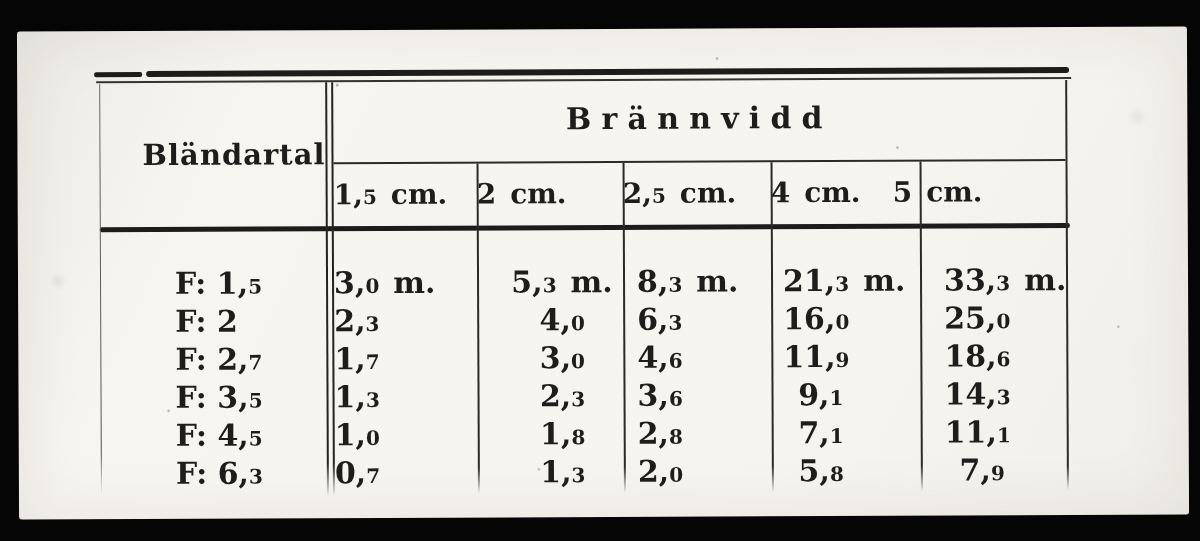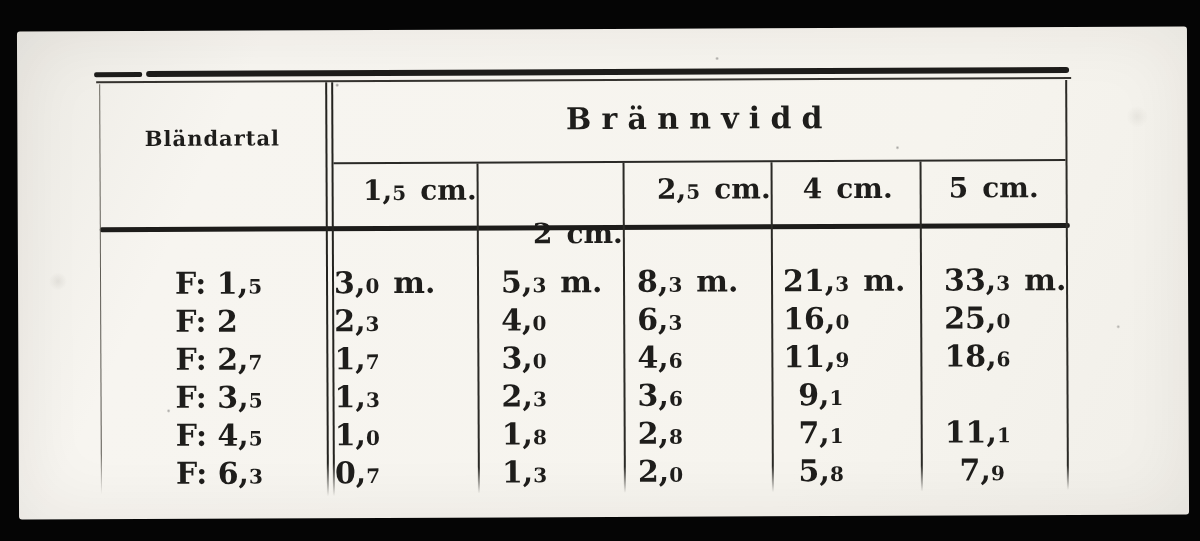--- a/index.html
+++ b/index.html
@@ -46,48 +46,48 @@
   .v-dbl-2{left:314px; top:52px; width:2px; height:414px;
           background:linear-gradient(#24231f 92%,transparent 100%);}
   .v-c1{left:459px;} .v-c2{left:605px;} .v-c3{left:753px;} .v-c4{left:902px;}
   .v-col{top:134px; width:2px; height:330px;
          background:linear-gradient(#2b2a26 92%,transparent 100%);}
   .v-right{left:1048px; top:53px; width:2px; height:410px;
          background:linear-gradient(#2b2a26 94%,transparent 100%);}
   
   .ink{color:#1e1d1b;}
   .row-header-title{
-    position:absolute; left:82px; top:88px; width:226px; height:40px;
-    line-height:40px; text-align:center;
-    font-size:21px; font-weight:700; letter-spacing:1px;
+    position:absolute; left:82px; top:104px; width:226px; height:40px;
+    line-height:40px; text-align:right;
+    font-size:29px; font-weight:700; letter-spacing:1px;
   }
   .group-header-title{
     position:absolute; left:316px; top:70px; width:732px; height:40px;
     line-height:40px; text-align:center;
     font-size:30px; font-weight:700; letter-spacing:0.34em;
   }
   .subheader-row{
     position:absolute; left:316px; top:145px; width:732px; height:40px;
     display:flex;
   }
   .subheader-cell{
-    height:40px; line-height:32px; text-align:right;
+    height:40px; line-height:40px; text-align:left;
     font-size:28px; font-weight:700;
   }
-  .sh1{width:143px;} .sh2{width:146px;margin-top:44px;} .sh3{width:148px;} .sh4{width:122px;} .sh5{width:146px;}
+  .sh1{width:143px;} .sh2{width:146px;} .sh3{width:148px;} .sh4{width:122px;} .sh5{width:146px;}
   .data-rows{
     position:absolute; left:82px; top:234px; width:966px;
   }
   .data-row{display:flex; height:38px; line-height:38px;}
   .cell{
     font-size:30px; font-weight:700; box-sizing:border-box; white-space:nowrap;
   }
   .c0{width:234px; padding-left:75px;}
   .c1{width:143px; }
-  .c2{width:146px; padding-left:24px;}
+  .c2{width:146px; padding-left:24px;text-align:center;}
   .c3{width:148px; padding-left:14px;}
   .c4{width:149px; padding-left:12px;}
   .c5{width:146px; padding-left:24px;}
   .c4 .num,.c5 .num{display:inline-block; min-width:46px; text-align:right;}
   .dec{font-size:20px;}
   .suf{margin-left:14px;}
 </style>
 </head>
 <body>
 
@@ -147,20 +147,21 @@
       <div class="cell c4 ink"><span class="num">11,</span><span class="dec">9</span></div>
       <div class="cell c5 ink"><span class="num">18,</span><span class="dec">6</span></div>
     </div>
 
     <div class="data-row">
       <div class="cell c0 ink"><span class="num">F: 3,</span><span class="dec">5</span></div>
       <div class="cell c1 ink"><span class="num">1,</span><span class="dec">3</span></div>
       <div class="cell c2 ink"><span class="num">2,</span><span class="dec">3</span></div>
       <div class="cell c3 ink"><span class="num">3,</span><span class="dec">6</span></div>
       <div class="cell c4 ink"><span class="num">9,</span><span class="dec">1</span></div>
+      <div class="cell c5 ink"><span class="num">14,</span><span class="dec">3</span></div>
     </div>
 
     <div class="data-row">
       <div class="cell c0 ink"><span class="num">F: 4,</span><span class="dec">5</span></div>
       <div class="cell c1 ink"><span class="num">1,</span><span class="dec">0</span></div>
       <div class="cell c2 ink"><span class="num">1,</span><span class="dec">8</span></div>
       <div class="cell c3 ink"><span class="num">2,</span><span class="dec">8</span></div>
       <div class="cell c4 ink"><span class="num">7,</span><span class="dec">1</span></div>
       <div class="cell c5 ink"><span class="num">11,</span><span class="dec">1</span></div>
     </div>

